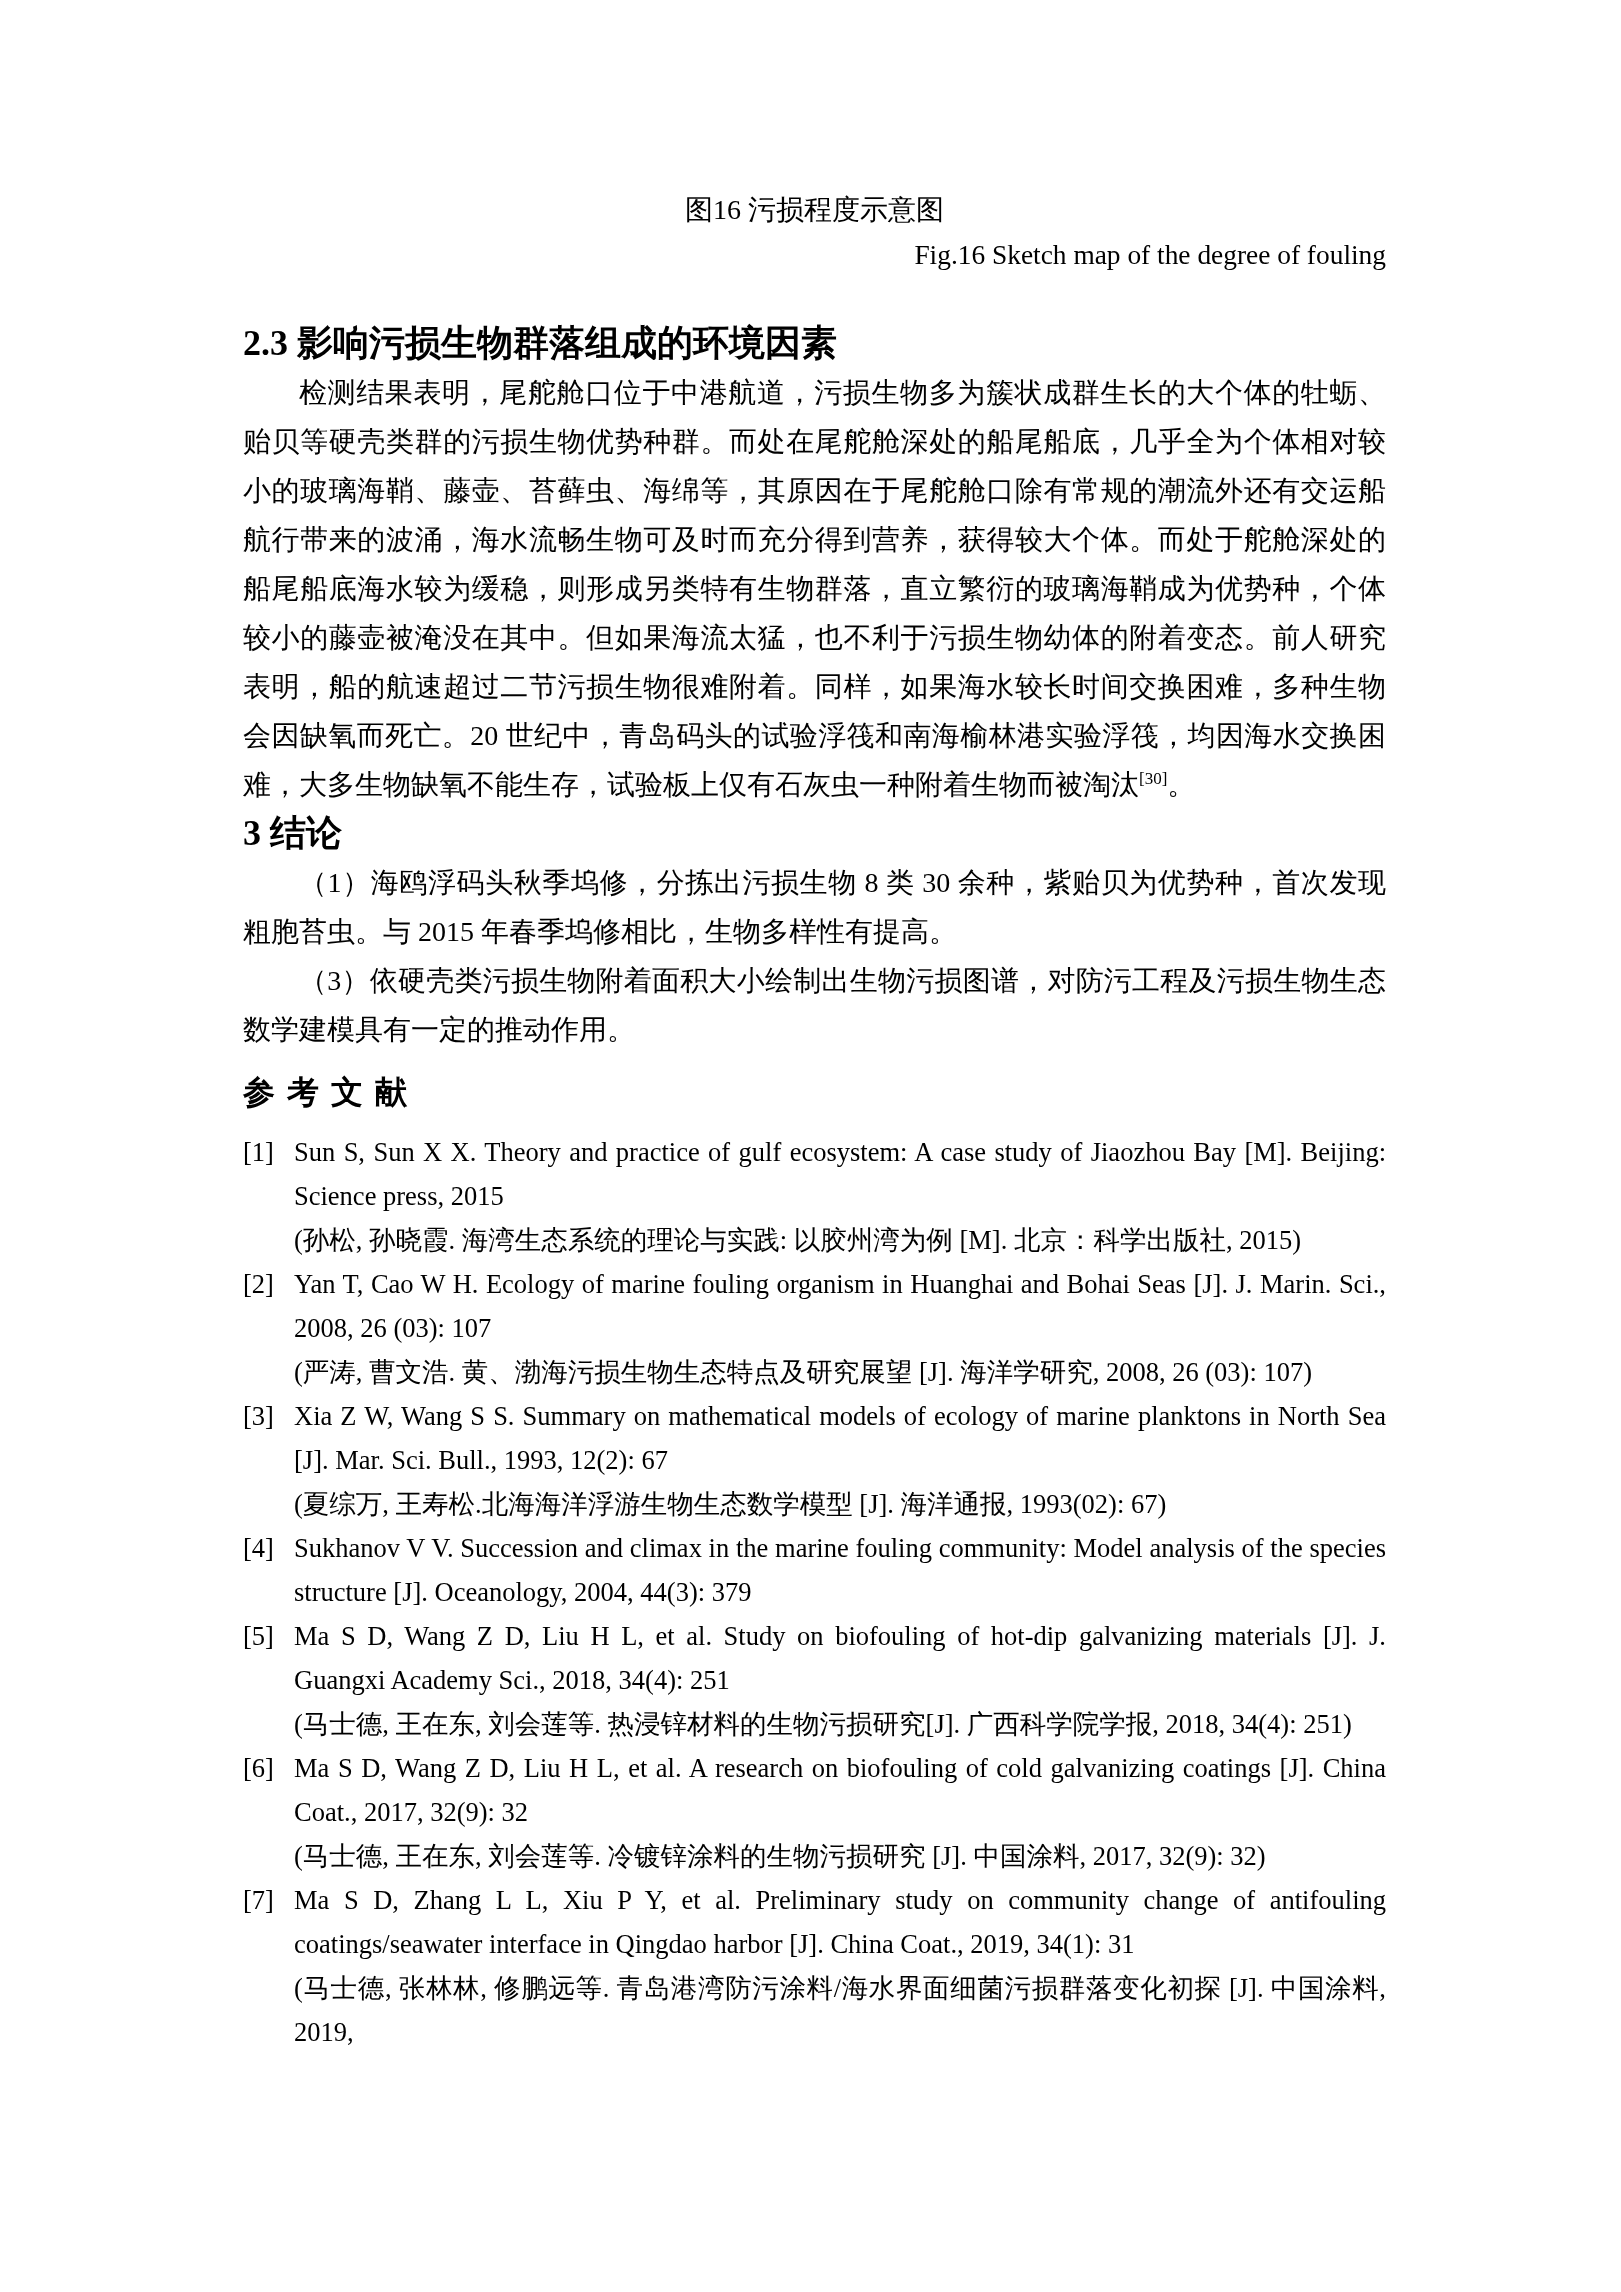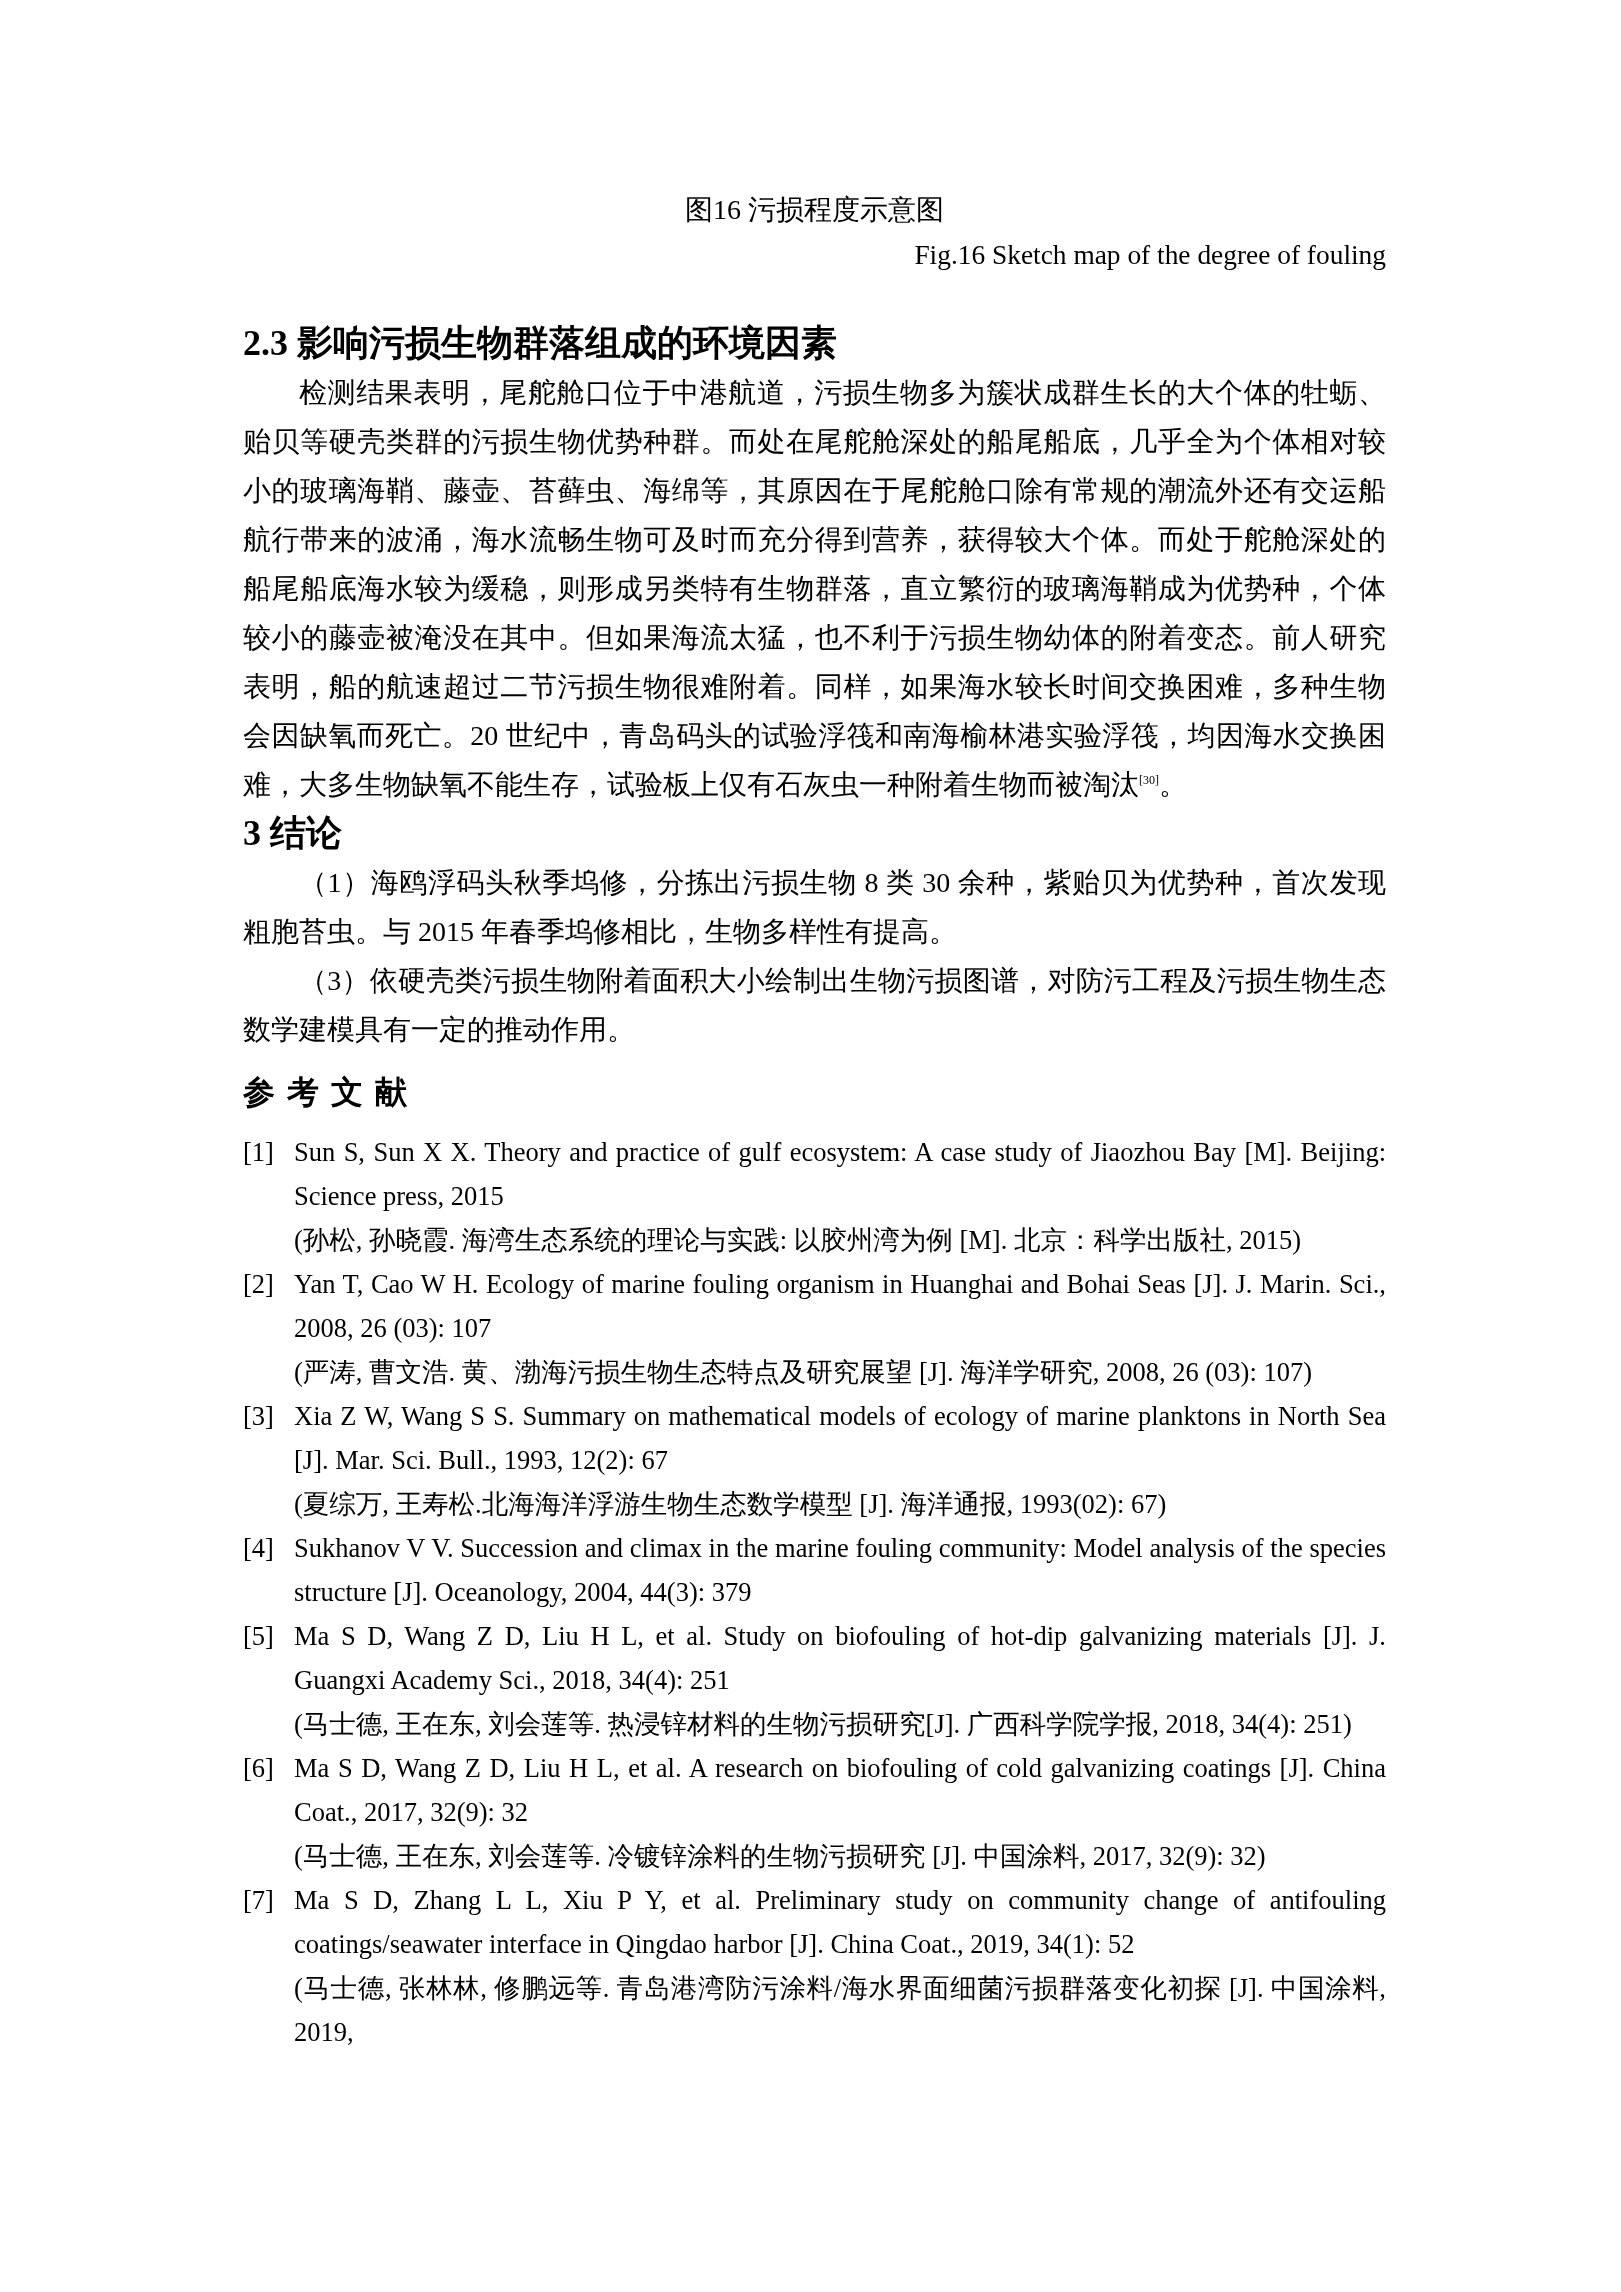--- a/index.html
+++ b/index.html
@@ -35,21 +35,21 @@
     margin-top: 41px;
   }
   .sec-heading.tight { margin-top: 0; }
   .para {
     font-size: 28px;
     line-height: 49px;
     text-align: justify;
     text-indent: 2em;
   }
   sup.cite {
-    font-size: 12px;
+    font-size: 17px;
     line-height: 0;
     vertical-align: super;
   }
   .ref-heading {
     font-weight: bold;
     font-size: 32px;
     line-height: 49px;
     margin-top: 13.7px;
     margin-bottom: 13.7px;
     letter-spacing: 2px;
@@ -123,18 +123,18 @@
   </div>
 
   <div class="ref-item">
     <span class="ref-label">[6]</span>
     <div class="ref-en">Ma S D, Wang Z D, Liu H L, et al. A research on biofouling of cold galvanizing coatings [J]. China Coat., 2017, 32(9): 32</div>
     <div class="ref-zh">(马士德, 王在东, 刘会莲等. 冷镀锌涂料的生物污损研究 [J]. 中国涂料, 2017, 32(9): 32)</div>
   </div>
 
   <div class="ref-item">
     <span class="ref-label">[7]</span>
-    <div class="ref-en">Ma S D, Zhang L L, Xiu P Y, et al. Preliminary study on community change of antifouling coatings/seawater interface in Qingdao harbor [J]. China Coat., 2019, 34(1): 52</div>
+    <div class="ref-en">Ma S D, Zhang L L, Xiu P Y, et al. Preliminary study on community change of antifouling coatings/seawater interface in Qingdao harbor [J]. China Coat., 2019, 34(1): 31</div>
     <div class="ref-zh">(马士德, 张林林, 修鹏远等. 青岛港湾防污涂料/海水界面细菌污损群落变化初探 [J]. 中国涂料, 2019,</div>
   </div>
 
 </div>
 
 
 </body></html>

